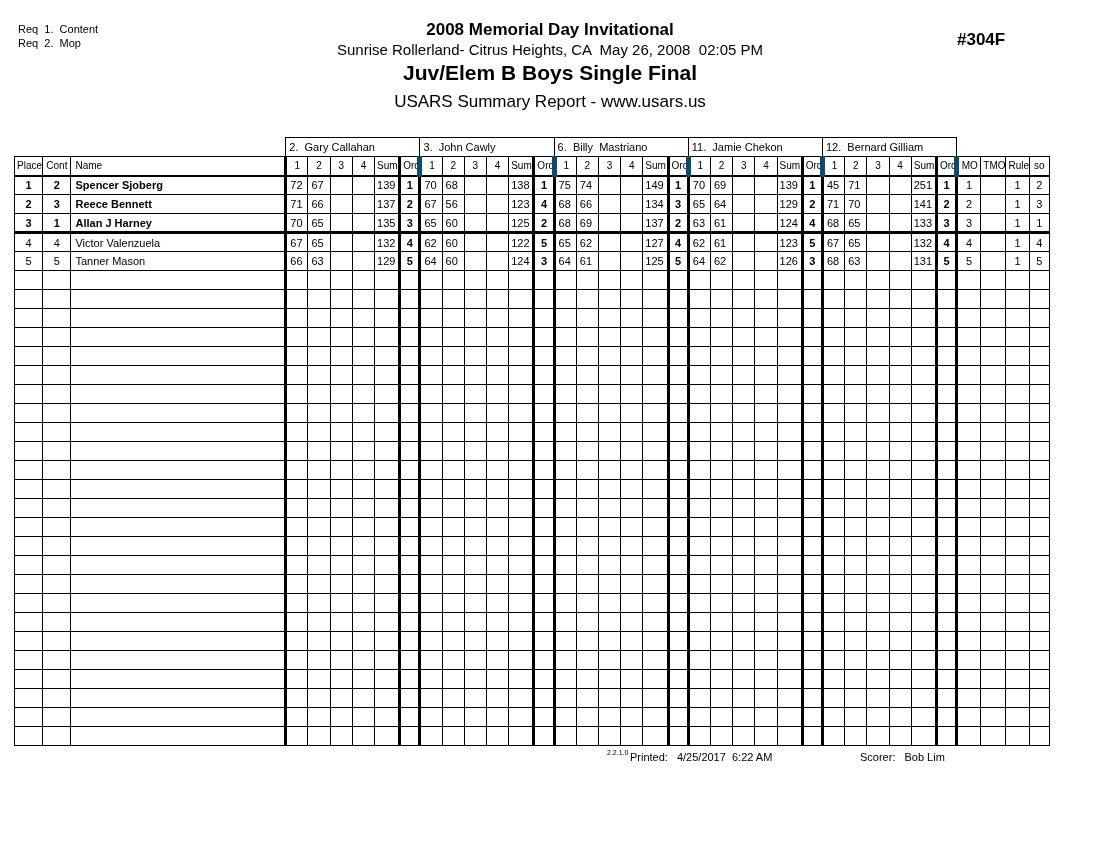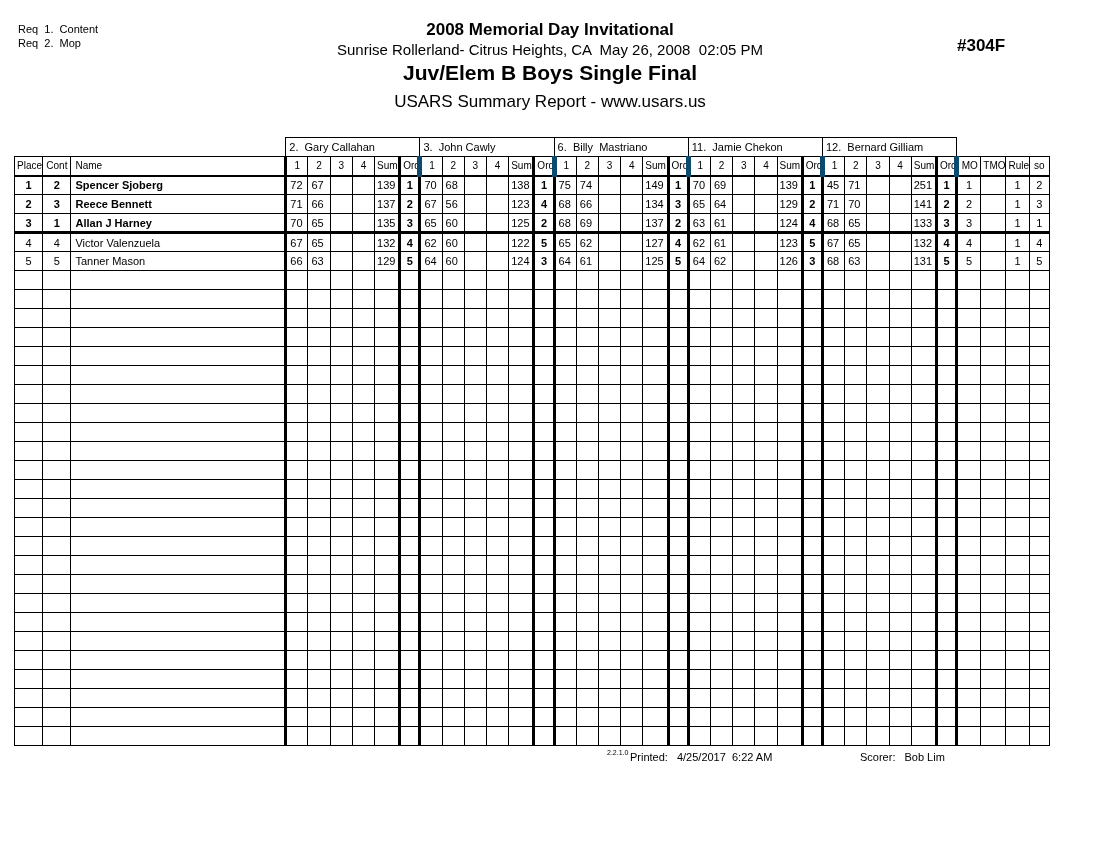--- a/index.html
+++ b/index.html
@@ -13,21 +13,21 @@
   
   .req { position:absolute; left:18px; top:22px; font-size:11px; line-height:14px; }
 
   
   .hdr { position:absolute; left:0; top:19px; width:100%; text-align:center; }
   .hdr .title    { font-size:17px; font-weight:bold; line-height:21px; }
   .hdr .subtitle { font-size:15px; line-height:19px; }
   .hdr .event    { font-size:21px; font-weight:bold; line-height:25px; margin-top:1px; }
   .hdr .report   { font-size:17px; line-height:22px; margin-top:6px; }
 
-  .evtnum { position:absolute; left:957px; top:36px; font-size:17px; font-weight:bold;text-align:center; }
+  .evtnum { position:absolute; left:957px; top:30px; font-size:17px; font-weight:bold;text-align:center; }
 
   
   #score-table {
     position:absolute; left:14px; top:137px;
     border-collapse:collapse; table-layout:fixed; width:1036px;
   }
   #score-table td {
     border:1px solid #000; height:19px; font-size:11px;
     padding:0 2px; overflow:hidden; text-align:center; vertical-align:middle;
   }

